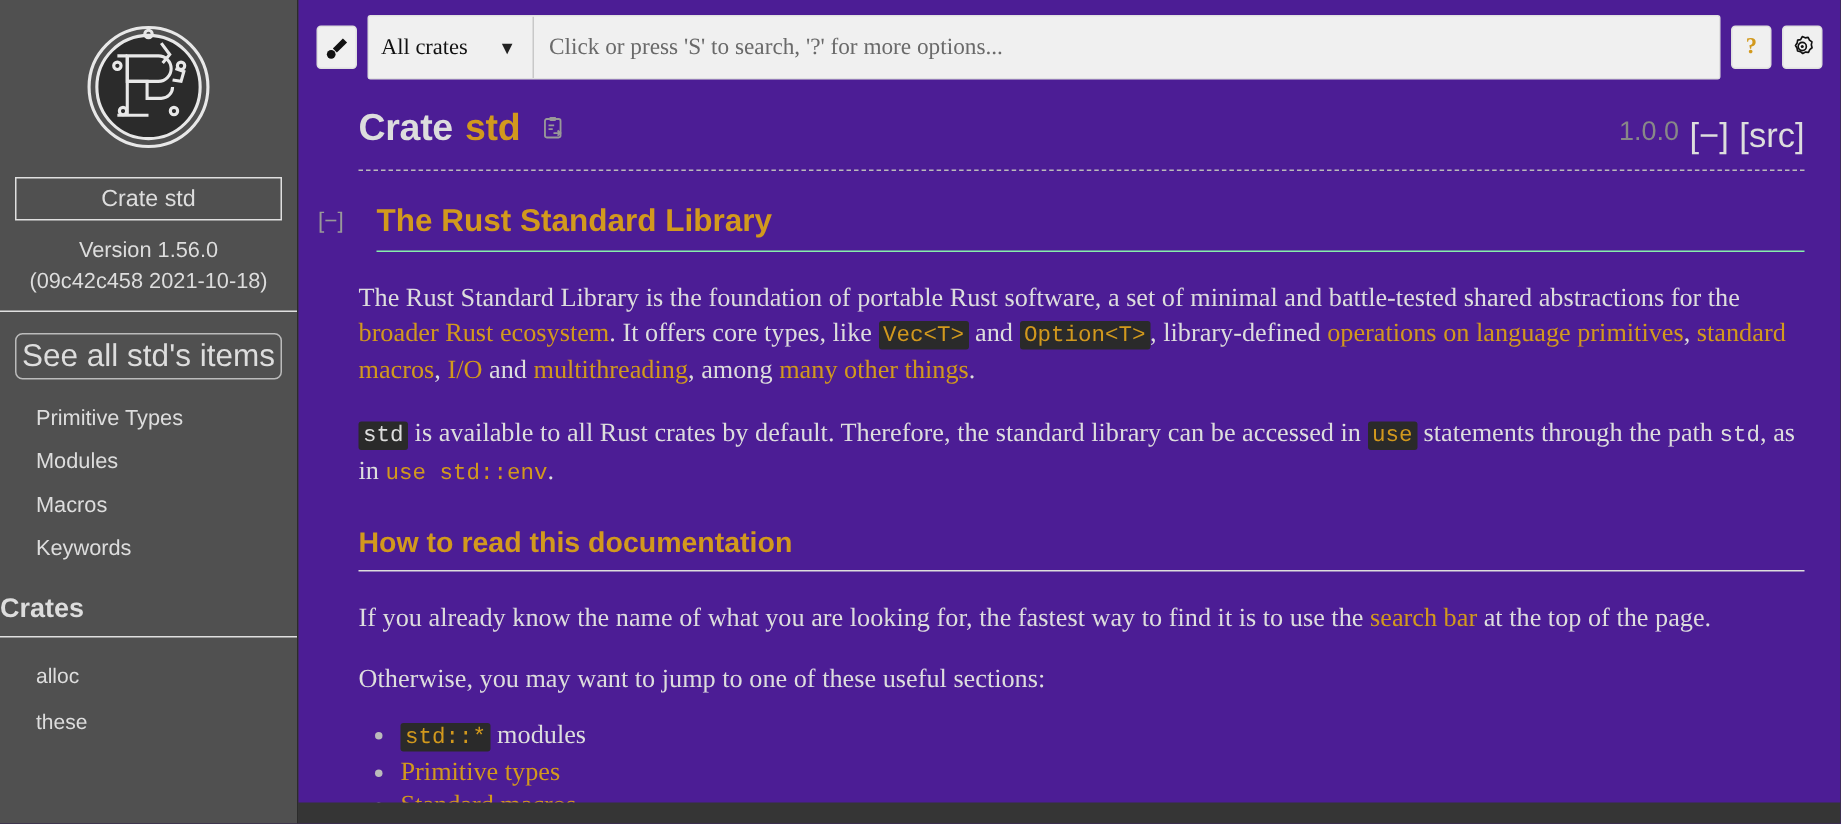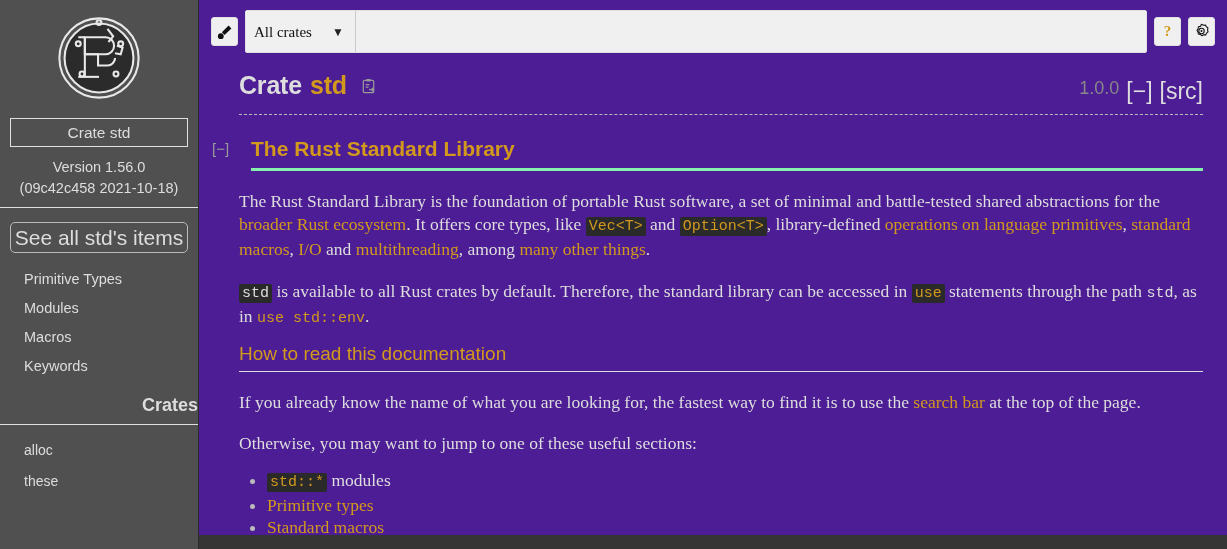--- a/index.html
+++ b/index.html
@@ -60,21 +60,21 @@
   .side-nav { padding: 12px 0 0 0; }
   .side-nav a {
     display: block;
     color: #ddd;
     font-size: 14.5px;
     text-decoration: none;
     padding: 6px 0 6px 24px;
     line-height: 17px;
   }
   .crates-head {
-    text-align: right;
+    text-align: left;
     color: #ddd;
     font-weight: bold;
     font-size: 18px;
     padding: 14px 0 8px 0;
   }
   .crates-rule { height: 1px; background: #e0e0e0; }
   .crate-list { padding-top: 10px; }
   .crate-list a {
     display: block;
     color: #ddd;
@@ -199,32 +199,32 @@
     cursor: pointer;
     font-family: "Liberation Sans", sans-serif;
     position: relative;
     top: -2px;
     left: -27px;
   }
   .h1-doc {
     color: #d2991d;
     font-size: 21px;
     font-weight: bold;
-    border-bottom: 3px solid #86efac;
+    border-bottom: 1px solid #86efac;
     flex: 1;
     padding-bottom: 7px;
     margin-left: -13px;
   }
   .h2-doc {
     color: #d2991d;
     font-size: 19px;
-    font-weight: normal;
+    font-weight: bold;
     border-bottom: 1px solid #ddd;
     padding-bottom: 6px;
-    margin-top: 12px;
+    margin-top: 24px;
   }
 
   p.doc {
     color: #ddd;
     font-family: "Liberation Serif", serif;
     font-size: 17.5px;
     line-height: 22.5px;
     margin-top: 19px;
   }
   a.doclink { color: #d2991d; text-decoration: none; }
@@ -322,20 +322,21 @@
         </svg>
       </div>
 
       <div class="search-group">
         <div class="select-wrap">
           <select class="crate-select">
             <option>All crates</option>
           </select>
           <span class="select-chevron">▼</span>
         </div>
+        <input class="search-input" type="text" placeholder="Click or press 'S' to search, '?' for more options..." style="">
       </div>
 
       <div class="help-btn">
         <span>?</span>
       </div>
       <div class="settings-btn">
         <svg width="17" height="17" viewBox="0 0 20 20">
           <path d="M10 1.6 l2.3 1 l2.3 -0.3 l1.1 2.1 l1.9 1.4 l-0.5 2.3 l0.6 2.3 l-1.8 1.5 l-1 2.1 l-2.3 -0.2 l-2.2 1.1 l-1.8 -1.5 l-2.3 -0.5 l-0.4 -2.3 l-1.2 -2 l1.3 -1.9 l0.4 -2.3 l2.3 -0.4 z" fill="none" stroke="#111" stroke-width="1.3" stroke-linejoin="round"></path>
           <circle cx="10" cy="9.4" r="3.2" fill="none" stroke="#111" stroke-width="1.3"></circle>
           <circle cx="10" cy="9.4" r="1.2" fill="#111"></circle>

